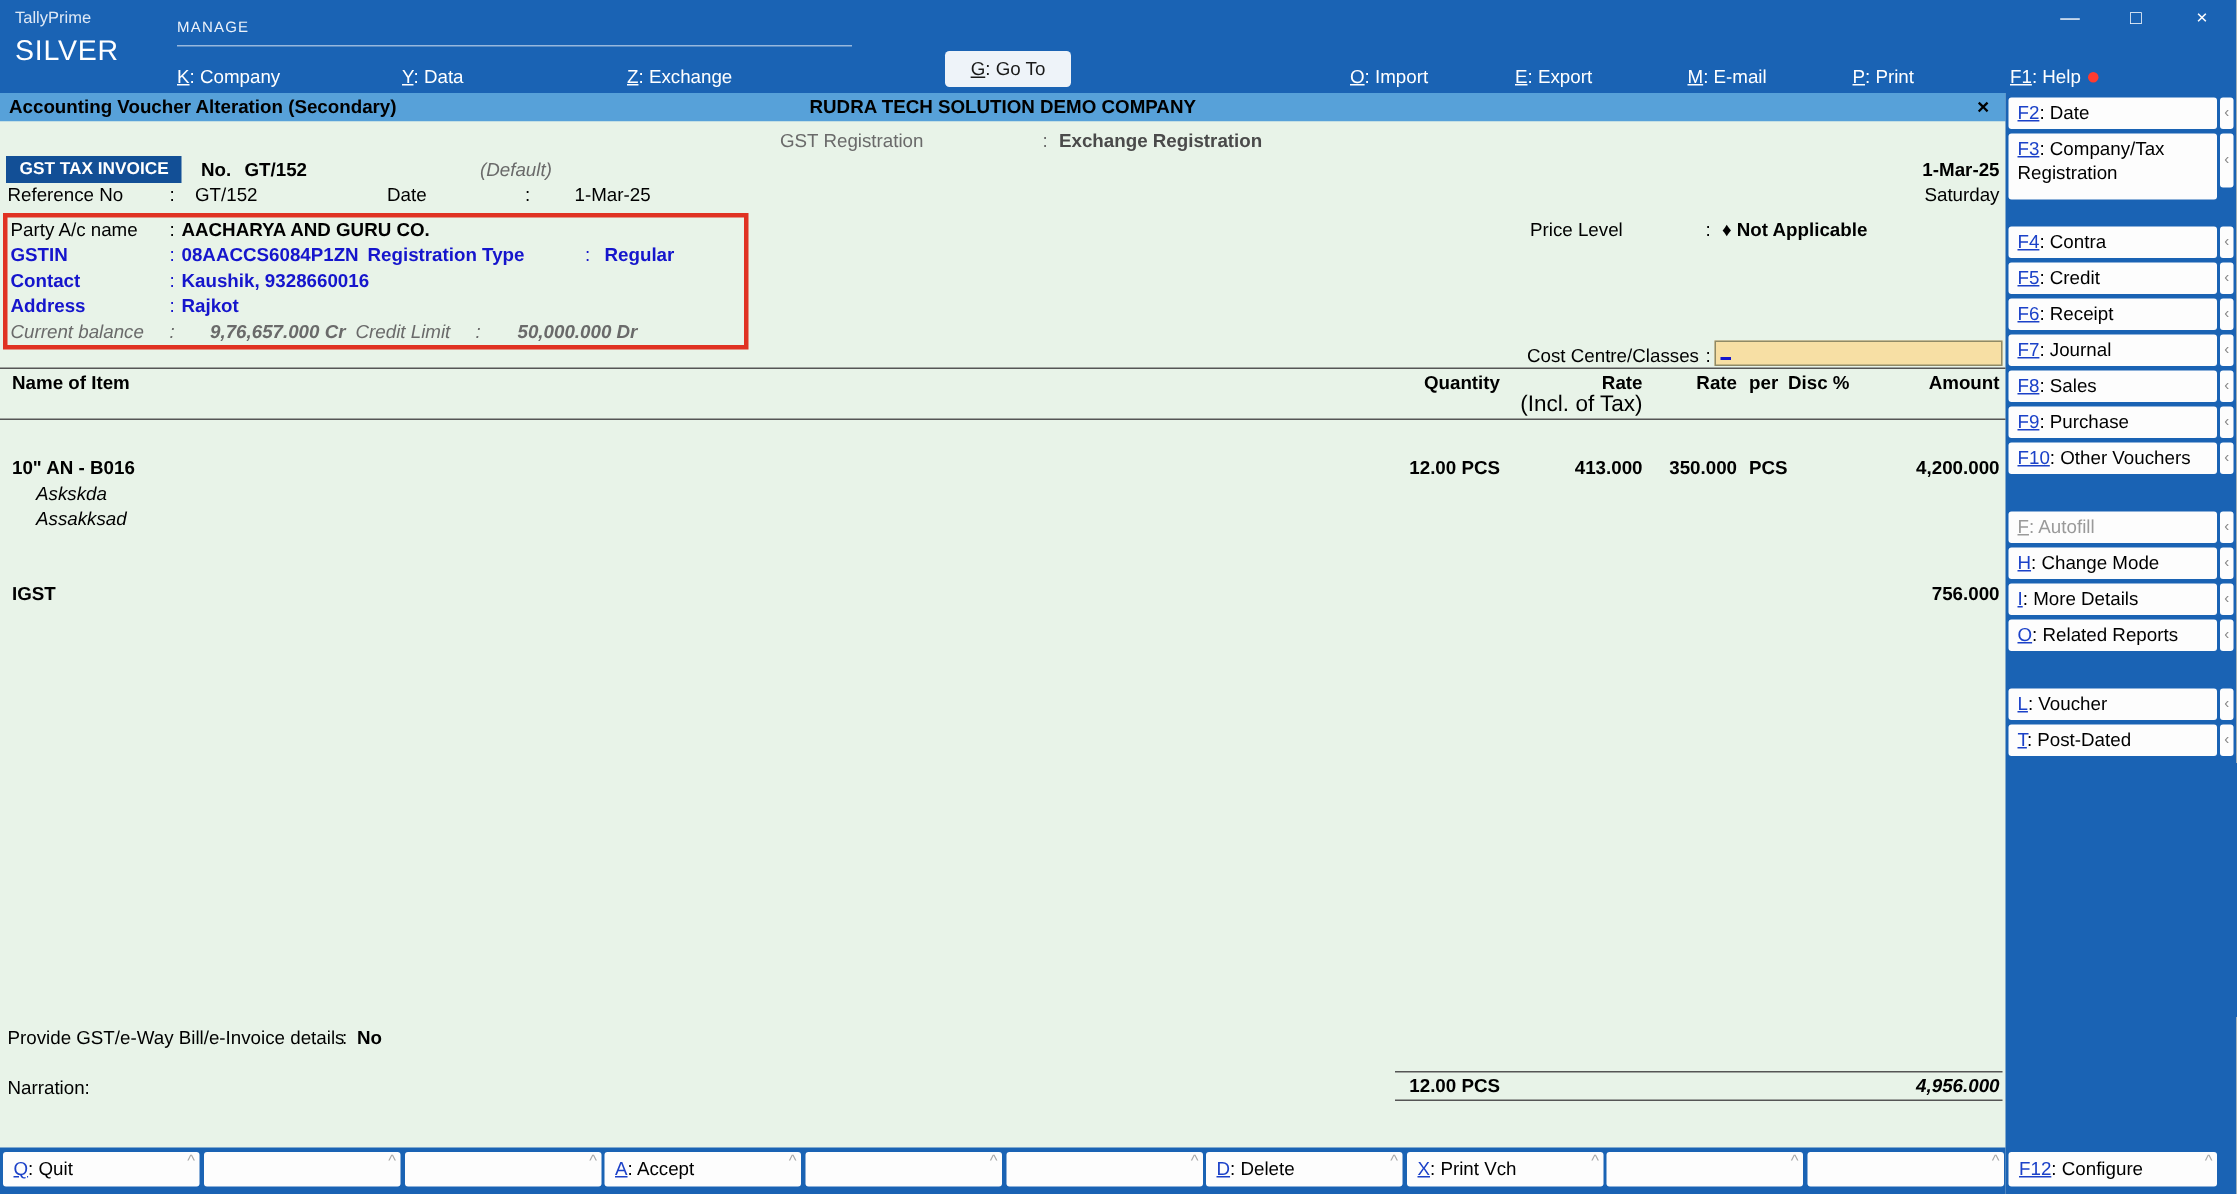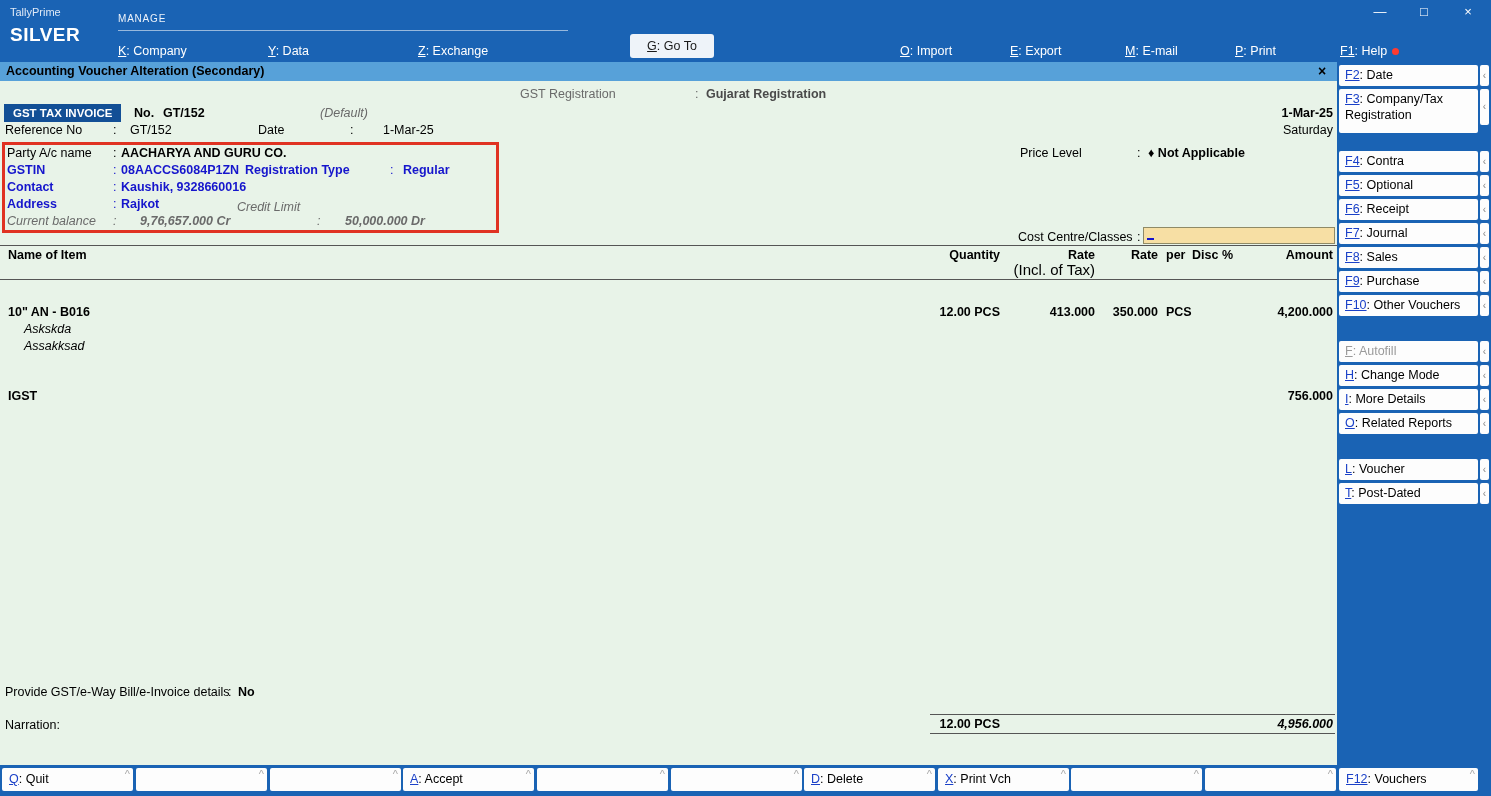--- a/index.html
+++ b/index.html
@@ -11,21 +11,21 @@
   .b { font-weight:bold; }
   .i { font-style:italic; }
   .blue { color:#1515cc; }
   .gray { color:#6a6a6a; }
   .dgray { color:#4a4a4a; }
   .colon::before { content:":"; }
   .sep::before { content:": "; white-space:pre; }
 
   .titlebar { position:absolute; left:0; top:0; width:1491px; height:62px; background:#1a63b4; }
   .brand-app { position:absolute; left:10px; top:6px; color:#dfe9f6; font-size:11px; }
-  .brand-ed  { position:absolute; left:10px; top:24px; color:#fff; font-size:19px; font-weight:bold; letter-spacing:.5px; }
+  .brand-ed  { position:absolute; left:10px; top:24px; color:#fff; font-size:19px; font-weight:normal; letter-spacing:.5px; }
   .manage { position:absolute; left:118px; top:13px; color:#eef3fa; font-size:10px; letter-spacing:.8px; }
   .manage-line { position:absolute; left:118px; top:30px; width:450px; height:1px; background:rgba(255,255,255,.55); }
   .win { position:absolute; top:4px; color:#fff; font-size:13px; width:28px; text-align:center; }
   .menu-item { position:absolute; top:44px; color:#fff; }
   .menu-item .k { text-decoration:underline; }
   .goto-btn { position:absolute; left:630px; top:34px; width:84px; height:24px; line-height:24px;
               background:#eef3f9; border-radius:3px; color:#1a1a1a; text-align:center; }
   .goto-btn .k { text-decoration:underline; }
   .red-dot { display:inline-block; width:7px; height:7px; border-radius:50%; background:#ff3b30; margin-left:5px; }
 
@@ -83,30 +83,31 @@
     <div class="menu-item" style="left:418px"><span class="k">Z</span><span class="sep"></span><span>Exchange</span></div>
     <div class="goto-btn"><span class="k">G</span><span class="sep"></span><span>Go To</span></div>
     <div class="menu-item" style="left:900px"><span class="k">O</span><span class="sep"></span><span>Import</span></div>
     <div class="menu-item" style="left:1010px"><span class="k">E</span><span class="sep"></span><span>Export</span></div>
     <div class="menu-item" style="left:1125px"><span class="k">M</span><span class="sep"></span><span>E-mail</span></div>
     <div class="menu-item" style="left:1235px"><span class="k">P</span><span class="sep"></span><span>Print</span></div>
     <div class="menu-item" style="left:1340px"><span class="k">F1</span><span class="sep"></span><span>Help</span><span class="red-dot"></span></div>
   </div>
 
   <div class="subheader"></div>
+  <div class="sub-company">RUDRA TECH SOLUTION DEMO COMPANY</div>
   <div class="sub-title">Accounting Voucher Alteration (Secondary)</div>
   <div class="sub-close">×</div>
 
   <div class="content-bg"></div>
   <div class="sidebar-bg"></div>
   <div class="bottombar-bg"></div>
 
   <span class="abs gray" style="left:520px; top:87px">GST Registration</span>
   <span class="abs gray colon" style="left:695px; top:87px"></span>
-  <span class="abs dgray b" style="left:706px; top:87px">Gujarat Registration</span>
+  <span class="abs dgray b" style="left:706px; top:87px">Exchange Registration</span>
 
   <div class="badge">GST TAX INVOICE</div>
   <span class="abs b" style="left:134px; top:106px">No.</span>
   <span class="abs b" style="left:163px; top:106px">GT/152</span>
   <span class="abs i gray" style="left:320px; top:106px">(Default)</span>
   <span class="abs b" style="right:158px; top:106px">1-Mar-25</span>
 
   <span class="abs" style="left:5px; top:123px">Reference No</span>
   <span class="abs colon" style="left:113px; top:123px"></span>
   <span class="abs" style="left:130px; top:123px">GT/152</span>
@@ -131,21 +132,21 @@
     <span class="abs blue colon" style="left:108px; top:35px"></span>
     <span class="abs blue b" style="left:116px; top:35px">Kaushik, 9328660016</span>
 
     <span class="abs blue b" style="left:2px; top:52px">Address</span>
     <span class="abs blue colon" style="left:108px; top:52px"></span>
     <span class="abs blue b" style="left:116px; top:52px">Rajkot</span>
 
     <span class="abs gray i" style="left:2px; top:69px">Current balance</span>
     <span class="abs gray i colon" style="left:108px; top:69px"></span>
     <span class="abs gray i b" style="left:135px; top:69px">9,76,657.000 Cr</span>
-    <span class="abs gray i" style="left:232px; top:55px">Credit Limit</span>
+    <span class="abs gray i" style="left:232px; top:69px">Credit Limit</span>
     <span class="abs gray i colon" style="left:312px; top:69px"></span>
     <span class="abs gray i b" style="left:340px; top:69px">50,000.000 Dr</span>
   </div>
 
   <span class="abs" style="left:1020px; top:146px">Price Level</span>
   <span class="abs colon" style="left:1137px; top:146px"></span>
   <span class="abs b" style="left:1148px; top:146px">♦ Not Applicable</span>
 
   <span class="abs" style="left:1018px; top:230px">Cost Centre/Classes</span>
   <span class="abs colon" style="left:1137px; top:230px"></span>
@@ -211,21 +212,21 @@
 
   <div class="side-btn" style="top:65px"><span class="k">F2</span><span class="sep"></span><span>Date</span></div>
   <div class="side-chev" style="top:65px; height:21px; line-height:21px">‹</div>
 
   <div class="side-btn two" style="top:89px"><span class="k">F3</span><span class="sep"></span><span>Company/Tax Registration</span></div>
   <div class="side-chev" style="top:89px; height:36px; line-height:36px">‹</div>
 
   <div class="side-btn" style="top:151px"><span class="k">F4</span><span class="sep"></span><span>Contra</span></div>
   <div class="side-chev" style="top:151px; height:21px; line-height:21px">‹</div>
 
-  <div class="side-btn" style="top:175px"><span class="k">F5</span><span class="sep"></span><span>Optional</span></div>
+  <div class="side-btn" style="top:175px"><span class="k">F5</span><span class="sep"></span><span>Credit</span></div>
   <div class="side-chev" style="top:175px; height:21px; line-height:21px">‹</div>
 
   <div class="side-btn" style="top:199px"><span class="k">F6</span><span class="sep"></span><span>Receipt</span></div>
   <div class="side-chev" style="top:199px; height:21px; line-height:21px">‹</div>
 
   <div class="side-btn" style="top:223px"><span class="k">F7</span><span class="sep"></span><span>Journal</span></div>
   <div class="side-chev" style="top:223px; height:21px; line-height:21px">‹</div>
 
   <div class="side-btn" style="top:247px"><span class="k">F8</span><span class="sep"></span><span>Sales</span></div>
   <div class="side-chev" style="top:247px; height:21px; line-height:21px">‹</div>
@@ -247,15 +248,15 @@
 
   <div class="side-btn" style="top:413px"><span class="k">O</span><span class="sep"></span><span>Related Reports</span></div>
   <div class="side-chev" style="top:413px; height:21px; line-height:21px">‹</div>
 
   <div class="side-btn" style="top:459px"><span class="k">L</span><span class="sep"></span><span>Voucher</span></div>
   <div class="side-chev" style="top:459px; height:21px; line-height:21px">‹</div>
 
   <div class="side-btn" style="top:483px"><span class="k">T</span><span class="sep"></span><span>Post-Dated</span></div>
   <div class="side-chev" style="top:483px; height:21px; line-height:21px">‹</div>
 
-  <div class="bot-btn" style="left:1339px; width:139px"><span class="k">F12</span><span class="sep"></span><span>Vouchers</span><span class="caret">^</span></div>
+  <div class="bot-btn" style="left:1339px; width:139px"><span class="k">F12</span><span class="sep"></span><span>Configure</span><span class="caret">^</span></div>
 
 </div>
 
 </body></html>

